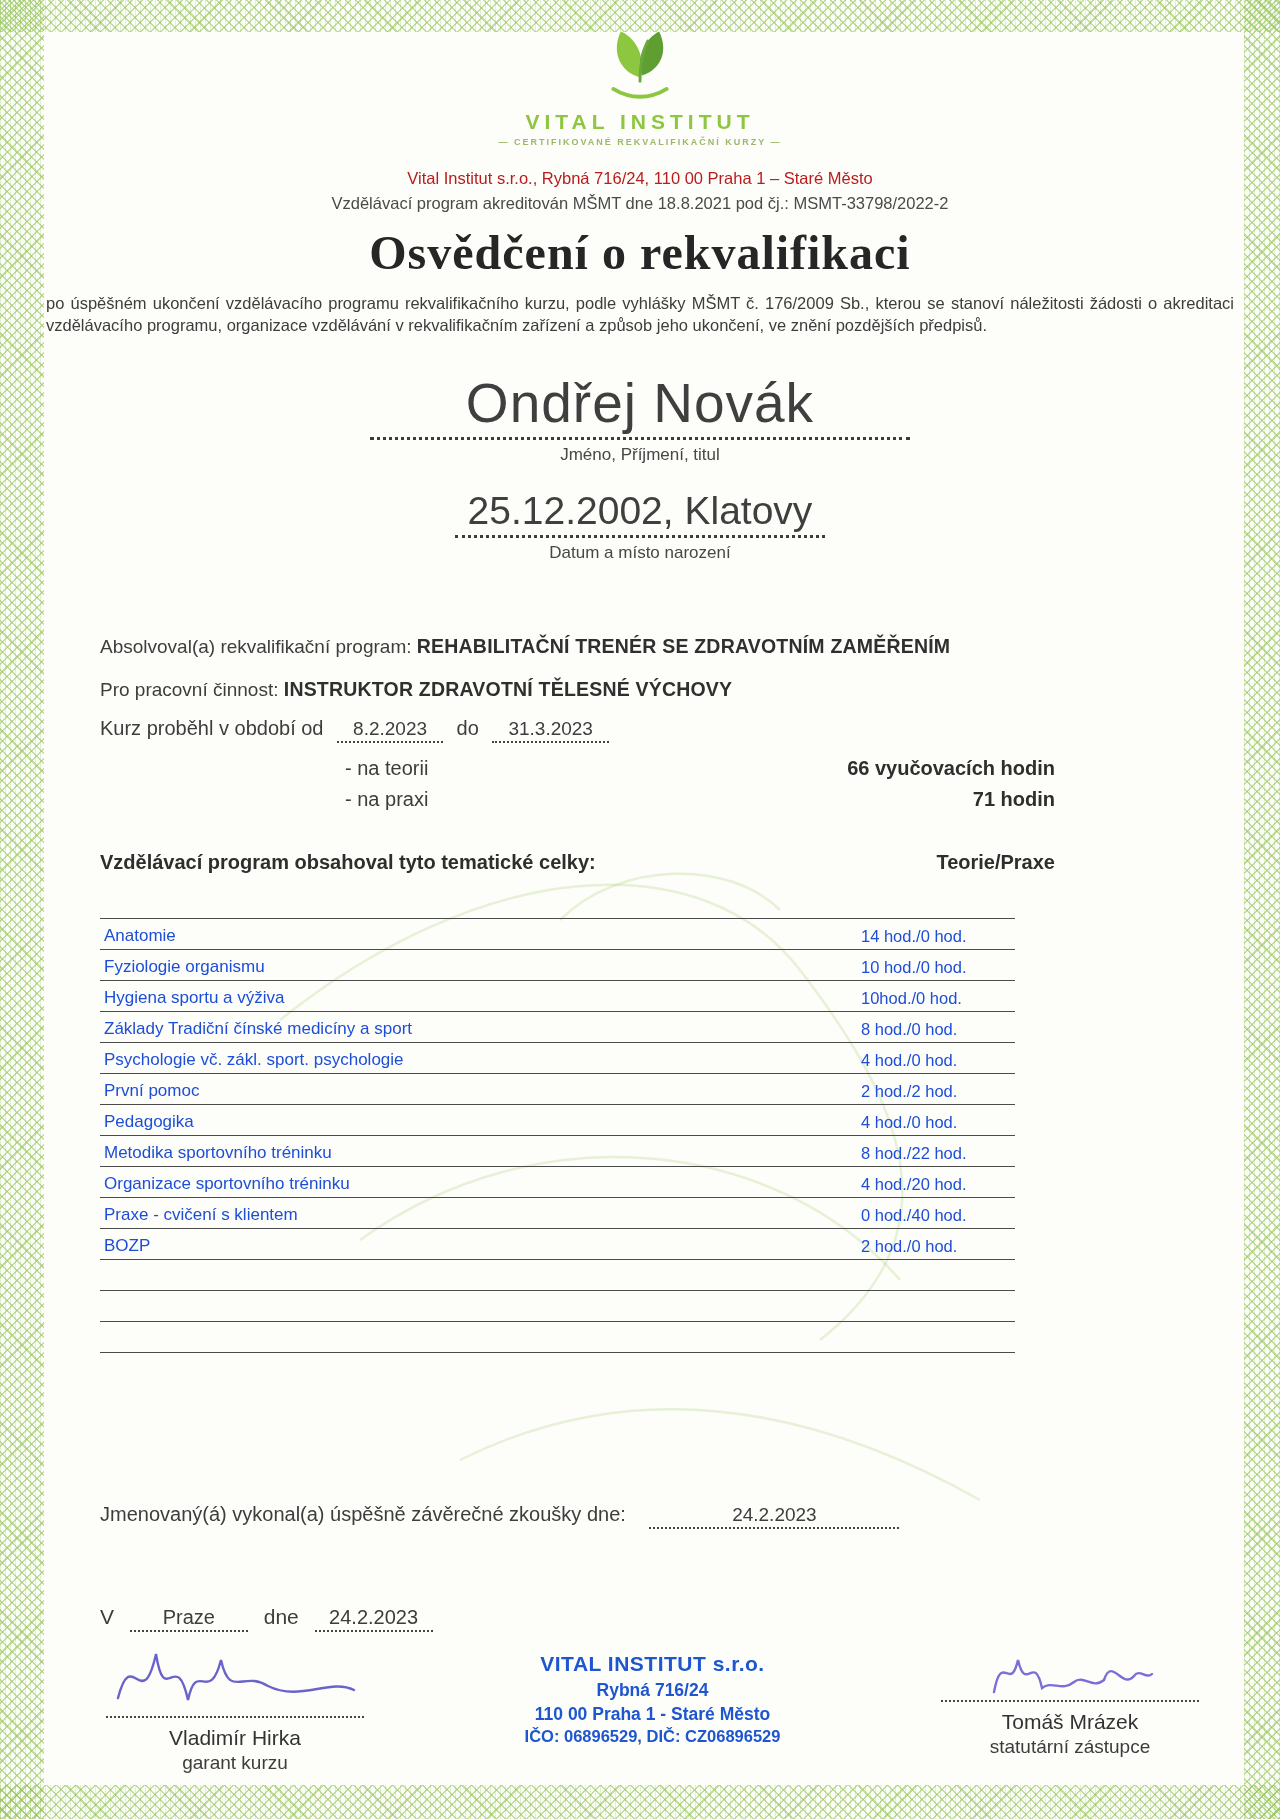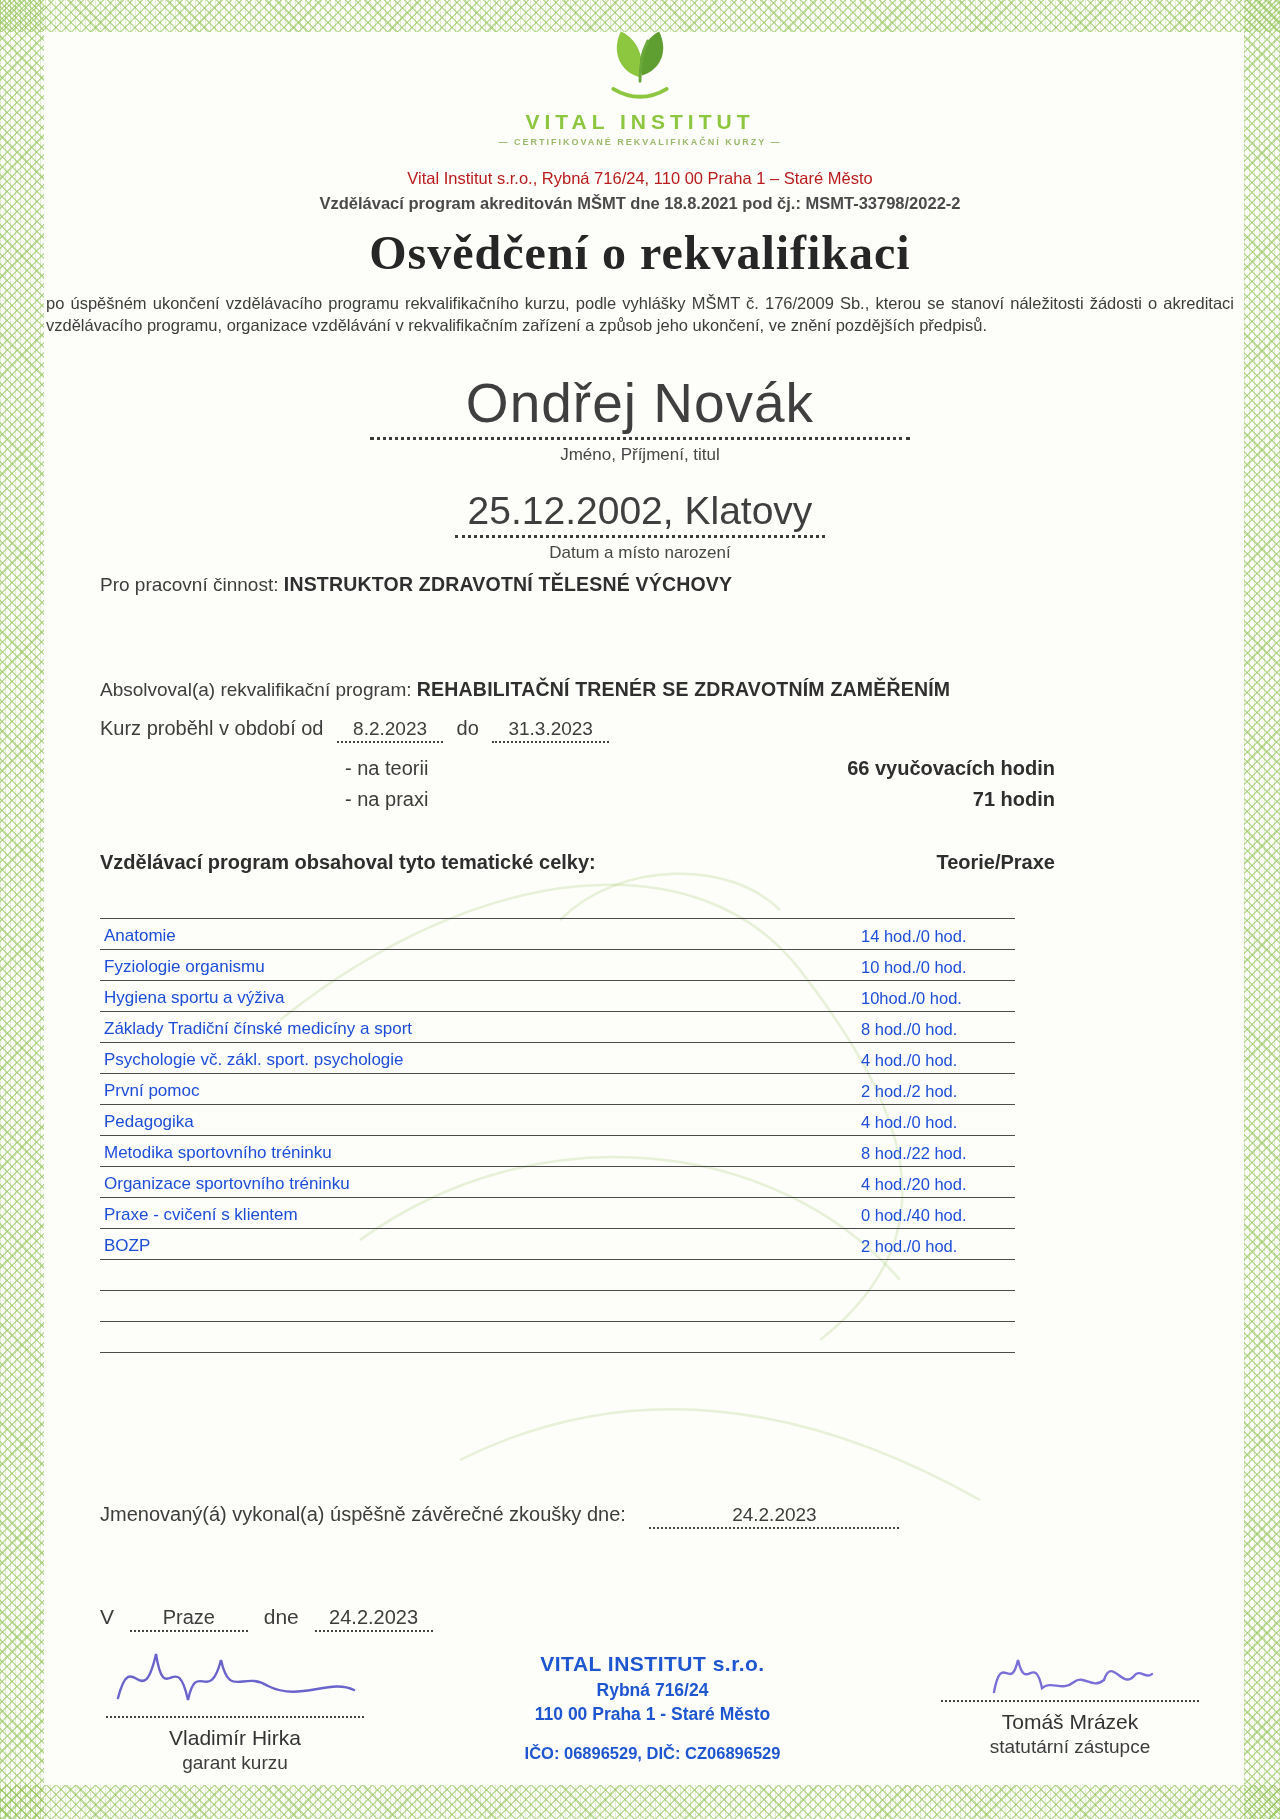--- a/index.html
+++ b/index.html
@@ -37,21 +37,21 @@
   .logo-name {
     margin-top: 2px;
     font-size: 21px; font-weight: bold; letter-spacing: 5px;
     color: #8dc63f;
   }
   .logo-tagline {
     margin-top: 3px;
     font-size: 9px; letter-spacing: 2px; color: #9bb86a; font-weight: bold;
   }
   .hdr-address { margin: 22px 0 0 0; text-align:center; font-size: 16.5px; color:#b91c1c; }
-  .hdr-accred  { margin: 6px 0 0 0; text-align:center; font-size: 16.5px; color:#4a4a4a;font-weight:bold; }
+  .hdr-accred  { margin: 6px 0 0 0; text-align:center; font-size: 16.5px; color:#4a4a4a; }
 
   .title {
     margin: 12px 0 0 0;
     text-align: center;
     font-family: "Liberation Serif", serif;
     font-size: 48px;
     font-weight: 700;
     letter-spacing: 1px;
     color: #262626;
   }
@@ -153,21 +153,21 @@
   .sig-block { width: 280px; text-align:center; }
   .sig-svg { display:block; margin: 0 auto -12px auto; }
   .sig-line { border-bottom: 2.5px dotted #444; width: 92%; margin: 0 auto; }
   .sig-name { margin-top: 8px; font-size: 21px; color:#333; }
   .sig-role { margin-top: 2px; font-size: 19px; color:#3d3d3d; }
 
   .stamp { width: 340px; text-align:center; margin-top: 16px; font-weight: bold; }
   .stamp-l1 { font-size: 21px; letter-spacing: 0.5px; }
   .stamp-l2 { font-size: 17.5px; margin-top: 4px; }
   .stamp-l3 { font-size: 17.5px; margin-top: 3px; }
-  .stamp-l4 { font-size: 16.5px; margin-top: 19px; }
+  .stamp-l4 { font-size: 16.5px; margin-top: 2px; }
 </style>
 </head>
 <body>
 
 <div class="page">
 
   <div class="edge edge-left"></div>
   <div class="edge edge-right"></div>
   <div class="edge edge-top"></div>
   <div class="edge edge-bottom"></div>
@@ -201,25 +201,25 @@
 
     <p class="intro">po úspěšném ukončení vzdělávacího programu rekvalifikačního kurzu, podle vyhlášky MŠMT č. 176/2009 Sb., kterou se stanoví náležitosti žádosti o akreditaci vzdělávacího programu, organizace vzdělávání v rekvalifikačním zařízení a způsob jeho ukončení, ve znění pozdějších předpisů.</p>
 
     <div class="holder-name">Ondřej Novák</div>
     <div class="holder-label">Jméno, Příjmení, titul</div>
     <div class="holder-birth">25.12.2002, Klatovy</div>
     <div class="holder-label">Datum a místo narození</div>
 
     <div class="body">
 
+      <div class="prog-line first-prog">
+        <span>Absolvoval(a) rekvalifikační program: </span><b>REHABILITAČNÍ TRENÉR SE ZDRAVOTNÍM ZAMĚŘENÍM</b>
+      </div>
       <div class="prog-line">
         <span>Pro pracovní činnost: </span><b>INSTRUKTOR ZDRAVOTNÍ TĚLESNÉ VÝCHOVY</b>
-      </div>
-      <div class="prog-line first-prog">
-        <span>Absolvoval(a) rekvalifikační program: </span><b>REHABILITAČNÍ TRENÉR SE ZDRAVOTNÍM ZAMĚŘENÍM</b>
       </div>
 
       <div class="period-line">
         <span>Kurz proběhl v období od</span>
         <span class="dotted-inline">8.2.2023</span>
         <span>do</span>
         <span class="dotted-inline">31.3.2023</span>
       </div>
 
       <div class="tp-row">

